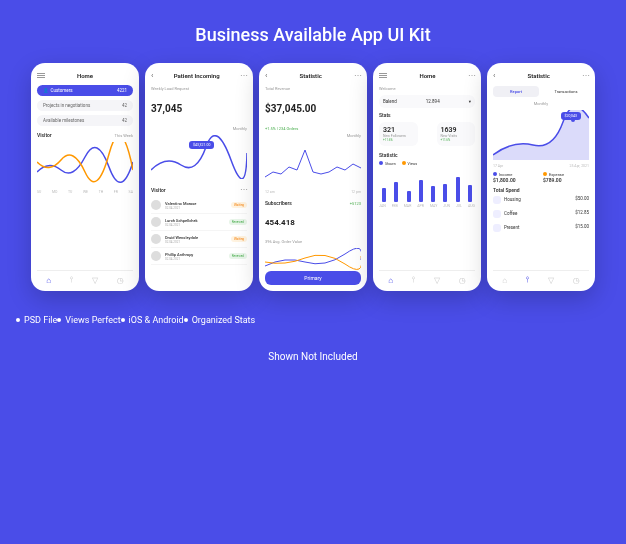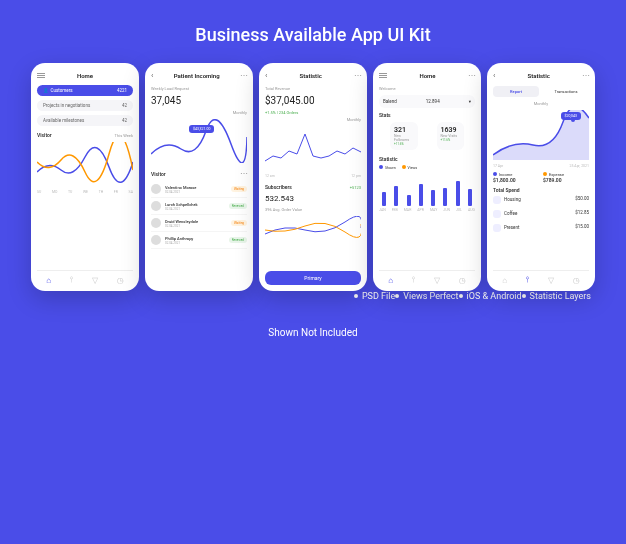--- a/index.html
+++ b/index.html
@@ -8,51 +8,51 @@
 .screens{display:flex;justify-content:center;gap:6px;padding:0 20px}
 .screen{background:#fff;border-radius:14px;width:108px;height:228px;padding:8px 6px;box-shadow:0 8px 24px rgba(0,0,0,0.2);font-size:5px;color:#333;overflow:hidden;position:relative}
 .screen-header{display:flex;align-items:center;justify-content:space-between;margin-bottom:6px}
 .screen-title{font-size:6px;font-weight:600;color:#222}
 .menu-icon,.back-icon,.dots-icon{width:8px;height:8px;display:flex;flex-direction:column;justify-content:center;gap:1px}
 .menu-icon span{height:1px;background:#999;width:100%}
 .back-arrow{font-size:8px;color:#666}
 .dots{font-size:8px;color:#999;letter-spacing:-1px}
 .pill{background:#4a4de8;color:#fff;border-radius:8px;padding:3px 6px;font-size:4.5px;display:flex;justify-content:space-between;align-items:center;margin-bottom:4px}
 .pill.light{background:#f5f5f8;color:#666}
-.big-num{font-size:10px;font-weight:400;color:#222;margin:4px 0}
+.big-num{font-size:10px;font-weight:700;color:#222;margin:12px 0}
 .sub-label{font-size:4px;color:#999;margin-bottom:2px}
 .section-row{display:flex;justify-content:space-between;align-items:center;margin:6px 0 3px}
 .section-label{font-size:5px;font-weight:600;color:#333}
 .section-sub{font-size:4px;color:#999}
 .chart-area{position:relative;height:44px;margin:4px 0}
 .x-labels{display:flex;justify-content:space-between;font-size:3.5px;color:#bbb;margin-top:2px}
 .nav-bar{position:absolute;bottom:6px;left:6px;right:6px;display:flex;justify-content:space-around;align-items:center;padding-top:4px;border-top:1px solid #eee}
 .nav-icon{font-size:8px;color:#ccc}
 .nav-icon.active{color:#4a4de8}
 .visitor-item{display:flex;align-items:center;gap:4px;padding:3px 0;border-bottom:1px solid #f5f5f5}
 .avatar{width:10px;height:10px;border-radius:50%;background:#ddd;flex-shrink:0}
 .visitor-info{flex:1;min-width:0}
 .visitor-name{font-size:4px;font-weight:500;color:#333;white-space:nowrap;overflow:hidden;text-overflow:ellipsis}
 .visitor-date{font-size:3px;color:#aaa}
 .badge{font-size:3px;padding:1px 3px;border-radius:3px;white-space:nowrap}
 .badge.orange{background:#fff3e0;color:#f57c00}
 .badge.green{background:#e8f5e9;color:#4caf50}
-.stat-cards{display:flex;gap:19px;margin:4px 11px}
+.stat-cards{display:flex;gap:19px;margin:4px 0}
 .stat-card{flex:1;background:#f9f9fb;border-radius:6px;padding:4px}
 .stat-num{font-size:7px;font-weight:600;color:#222}
 .stat-label{font-size:3.5px;color:#999}
 .stat-change{font-size:3px;color:#4caf50}
 .bars{display:flex;align-items:flex-end;justify-content:space-around;height:36px;gap:2px}
 .bar{width:4px;background:#4a4de8;border-radius:1px}
 .tooltip{position:absolute;background:#4a4de8;color:#fff;font-size:3.5px;padding:2px 4px;border-radius:3px;white-space:nowrap}
 .legend-dots{display:flex;gap:6px;font-size:3.5px;align-items:center}
 .dot{width:4px;height:4px;border-radius:50%;display:inline-block;margin-right:2px}
 .dot.blue{background:#4a4de8}
 .dot.orange{background:#ff9800}
-.features{display:flex;justify-content:flex-end;padding:0 35px;}
+.features{display:flex;justify-content:flex-start;padding:0 16px;margin-top:24px}
 .feature{color:#fff;font-size:9px;display:flex;align-items:center;gap:4px}
 .feature-dot{width:4px;height:4px;border-radius:50%;background:#fff;display:inline-block}
 .footer-text{color:#fff;font-size:10px;text-align:center;margin-top:26px}
 .welcome-box{background:#f9f9fb;border-radius:6px;padding:4px;margin:4px 0;display:flex;justify-content:space-between;align-items:center;font-size:4.5px}
 .tabs{display:flex;gap:4px;margin:4px 0}
 .tab{flex:1;text-align:center;padding:3px;font-size:4px;border-radius:4px}
 .tab.active{background:#f0f0f5;color:#4a4de8;font-weight:500}
 .spend-row{display:flex;justify-content:space-between;padding:3px 0;font-size:4.5px}
 .spend-icon{width:8px;height:8px;border-radius:3px;background:#eef;display:inline-block;margin-right:3px;vertical-align:middle}
 .income-expense{display:flex;gap:4px;margin:4px 0}
@@ -193,21 +193,21 @@
   <div class="x-labels">
         <span>12 am</span>
         <span></span>
         <span></span>
         <span>12 pm</span>
       </div>
   <div class="section-row">
     <span class="section-label">Subscribers</span>
     <span class="section-sub" style="color:#4caf50">+5123</span>
   </div>
-  <div class="big-num" style="font-size:8px">532.543</div>
+  <div class="big-num" style="font-size:8px">454.418</div>
   <div class="sub-label">396 Avg. Order Value</div>
   <div class="chart-area" style="height:24px">
     <svg viewBox="0 0 96 24">
       <path d="M0,18 Q20,8 40,14 T80,6 T96,12" stroke="#4a4de8" stroke-width="1" fill="none"></path>
       <path d="M0,14 Q20,18 40,10 T80,16 T96,8" stroke="#ff9800" stroke-width="1" fill="none"></path>
     </svg>
   </div>
   <div style="position:absolute;bottom:6px;left:6px;right:6px;background:#4a4de8;color:#fff;text-align:center;padding:4px;border-radius:6px;font-size:5px">Primary</div>
 </div>
 
@@ -333,17 +333,17 @@
   <div class="feature">
       <span class="feature-dot"></span>
       <span>Views Perfect</span>
     </div>
   <div class="feature">
       <span class="feature-dot"></span>
       <span>iOS &amp; Android</span>
     </div>
   <div class="feature">
       <span class="feature-dot"></span>
-      <span>Statistic Layers</span>
+      <span>Organized Stats</span>
     </div>
 </div>
 
 <div class="footer-text">Shown Not Included</div>
 
 </body></html>

